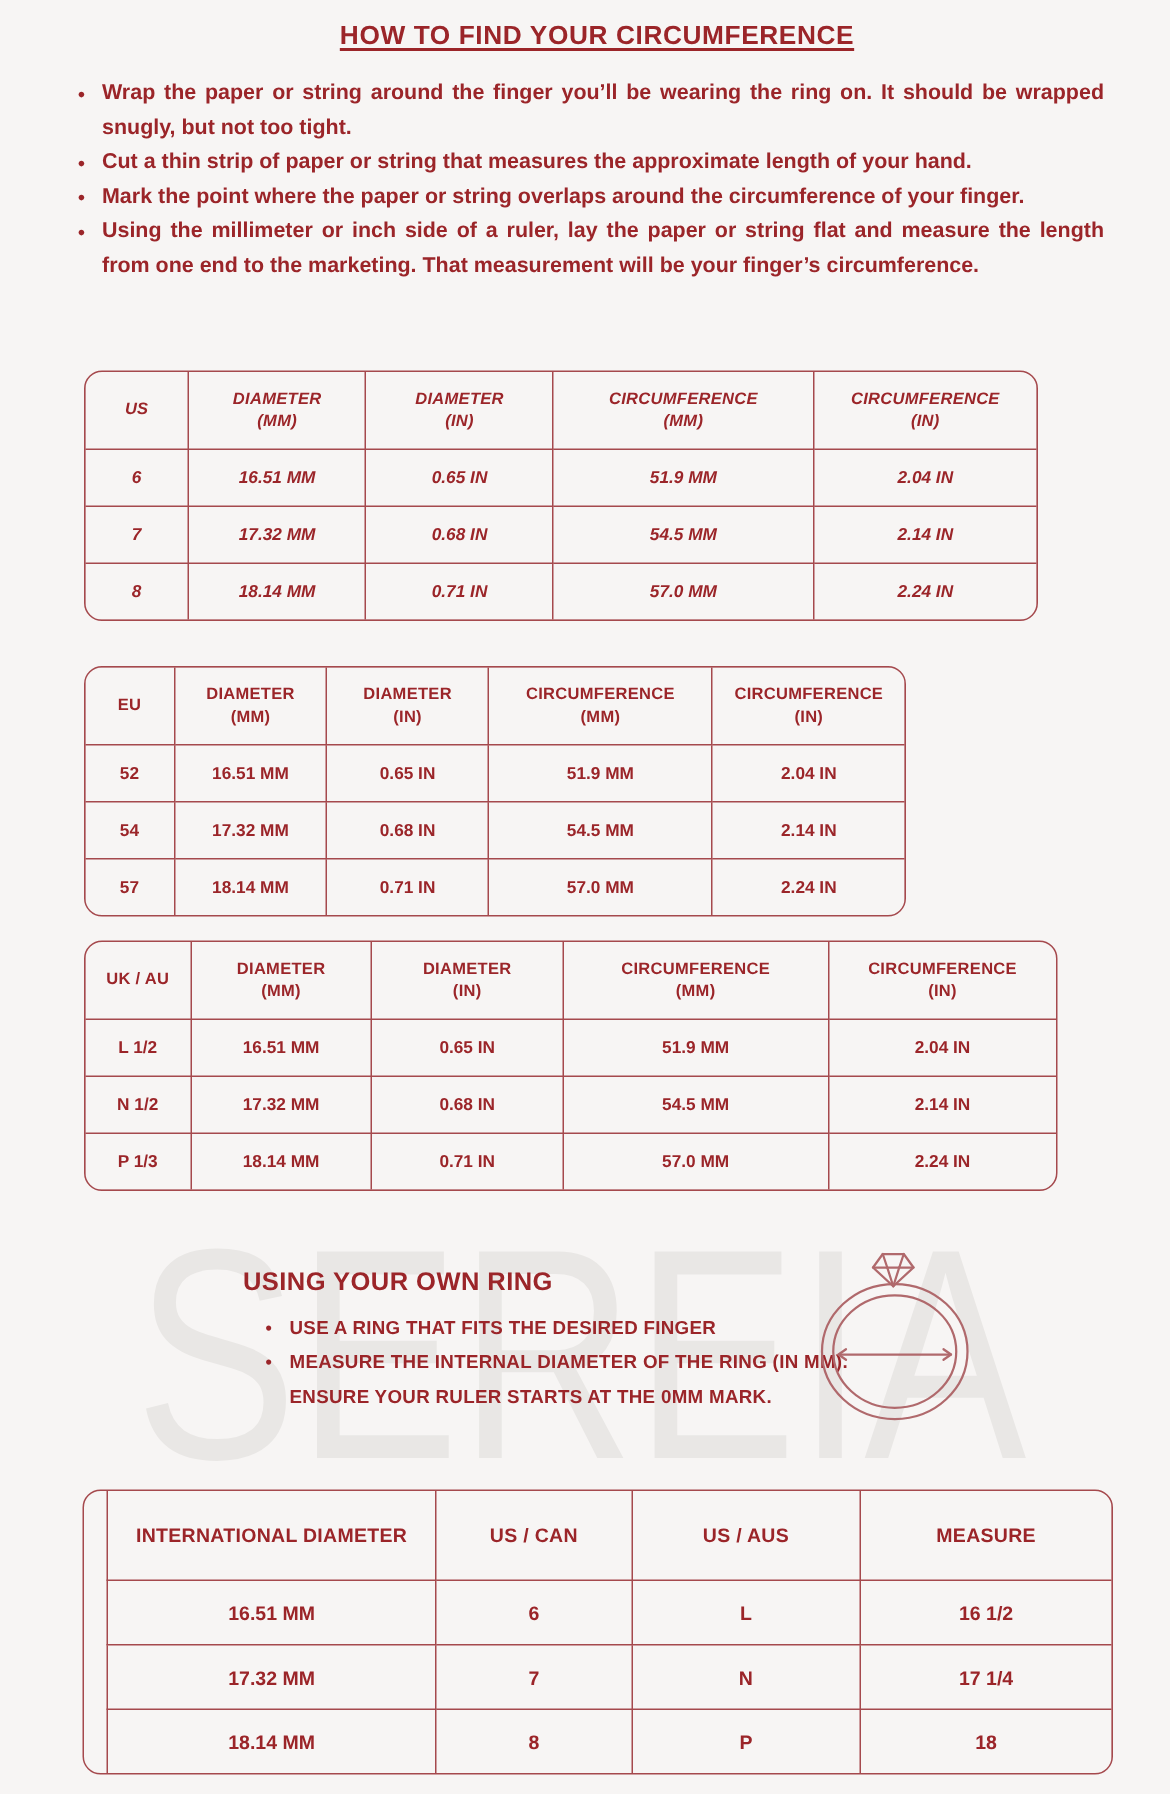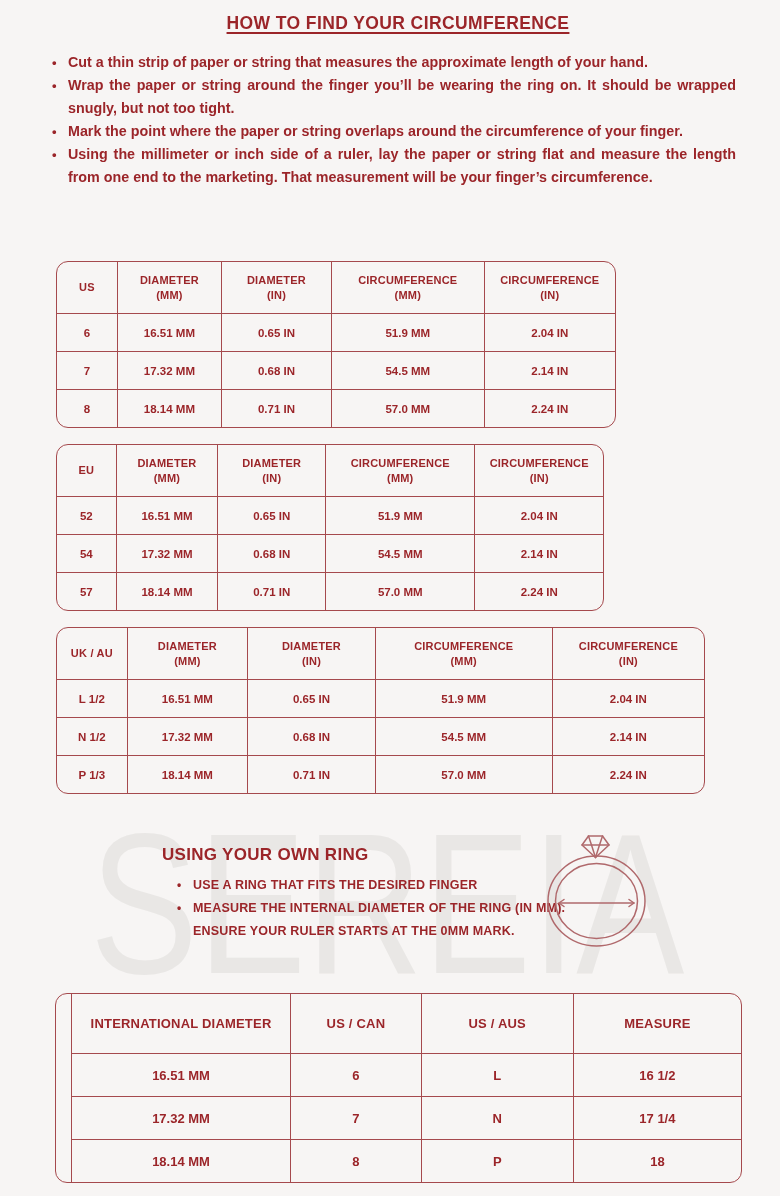--- a/index.html
+++ b/index.html
@@ -58,21 +58,21 @@
     margin: -1px;
     table-layout: fixed;
   }
   .tbl-wrap th, .tbl-wrap td {
     border: 1px solid #a5494d;
     text-align: center;
     vertical-align: middle;
     color: #9b2529;
     white-space: pre-line;
   }
-  .t1 { top: 261px; left: 56px; width: 560px; }
+  .t1 { top: 247px; left: 56px; width: 636px; font-style: italic; }
   .t2 { top: 444px; left: 56px; width: 548px; }
   .t3 { top: 627px; left: 56px; width: 649px; }
   .size-tbl th { height: 52px; font-size: 11px; line-height: 15px; letter-spacing: 0.2px; }
   .size-tbl td { height: 38px; font-size: 11.5px; }
 
   .t4 { top: 993px; left: 55px; width: 687px; padding-left: 16px; }
   .intl-tbl th { height: 60px; font-size: 13px; letter-spacing: 0.2px; }
   .intl-tbl td { height: 43px; font-size: 13px; }
 
   
@@ -116,22 +116,22 @@
   }
 </style>
 </head>
 <body>
 
 <div class="page">
 
   <h1 class="title">HOW TO FIND YOUR CIRCUMFERENCE</h1>
 
   <ul class="intro-list">
+      <li>Wrap the paper or string around the finger you’ll be wearing the ring on. It should be wrapped snugly, but not too tight.</li>
       <li>Cut a thin strip of paper or string that measures the approximate length of your hand.</li>
-      <li>Wrap the paper or string around the finger you’ll be wearing the ring on. It should be wrapped snugly, but not too tight.</li>
       <li>Mark the point where the paper or string overlaps around the circumference of your finger.</li>
       <li>Using the millimeter or inch side of a ruler, lay the paper or string flat and measure the length from one end to the marketing. That measurement will be your finger’s circumference.</li>
     </ul>
 
   <div class="tbl-wrap t1">
     <table class="size-tbl">
         <colgroup>
           <col style="width: 10.9%;">
           <col style="width: 18.6%;">
           <col style="width: 19.7%;">

